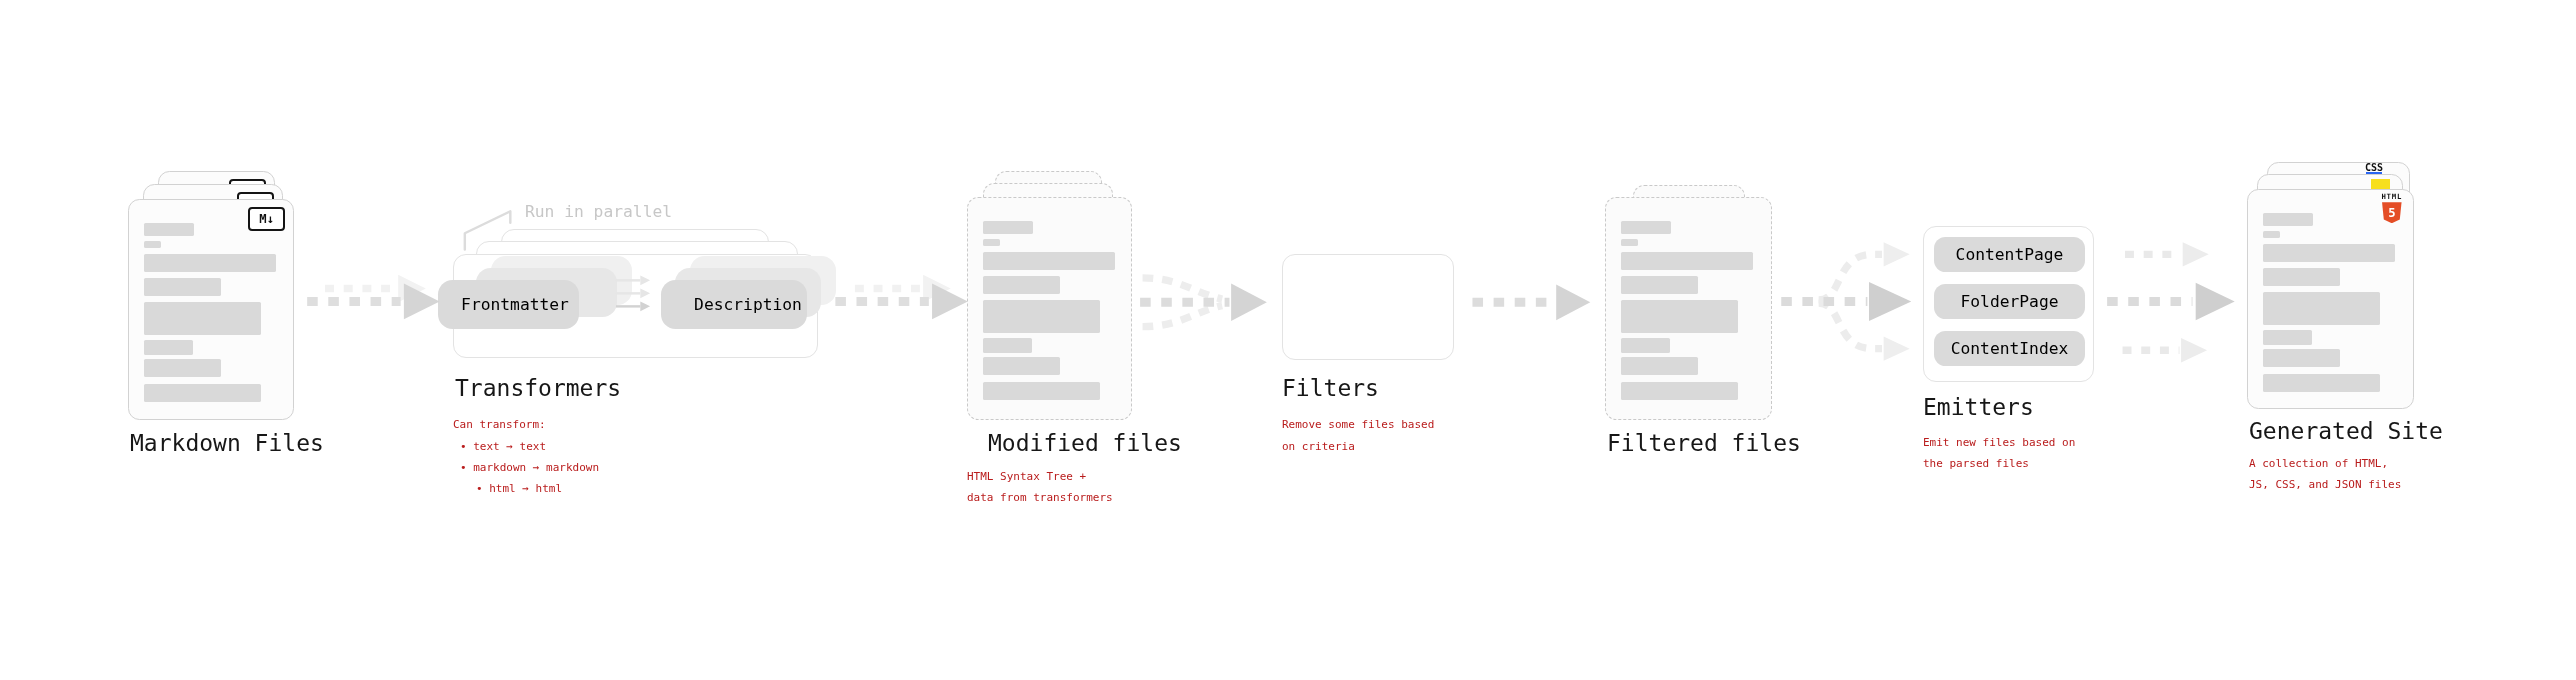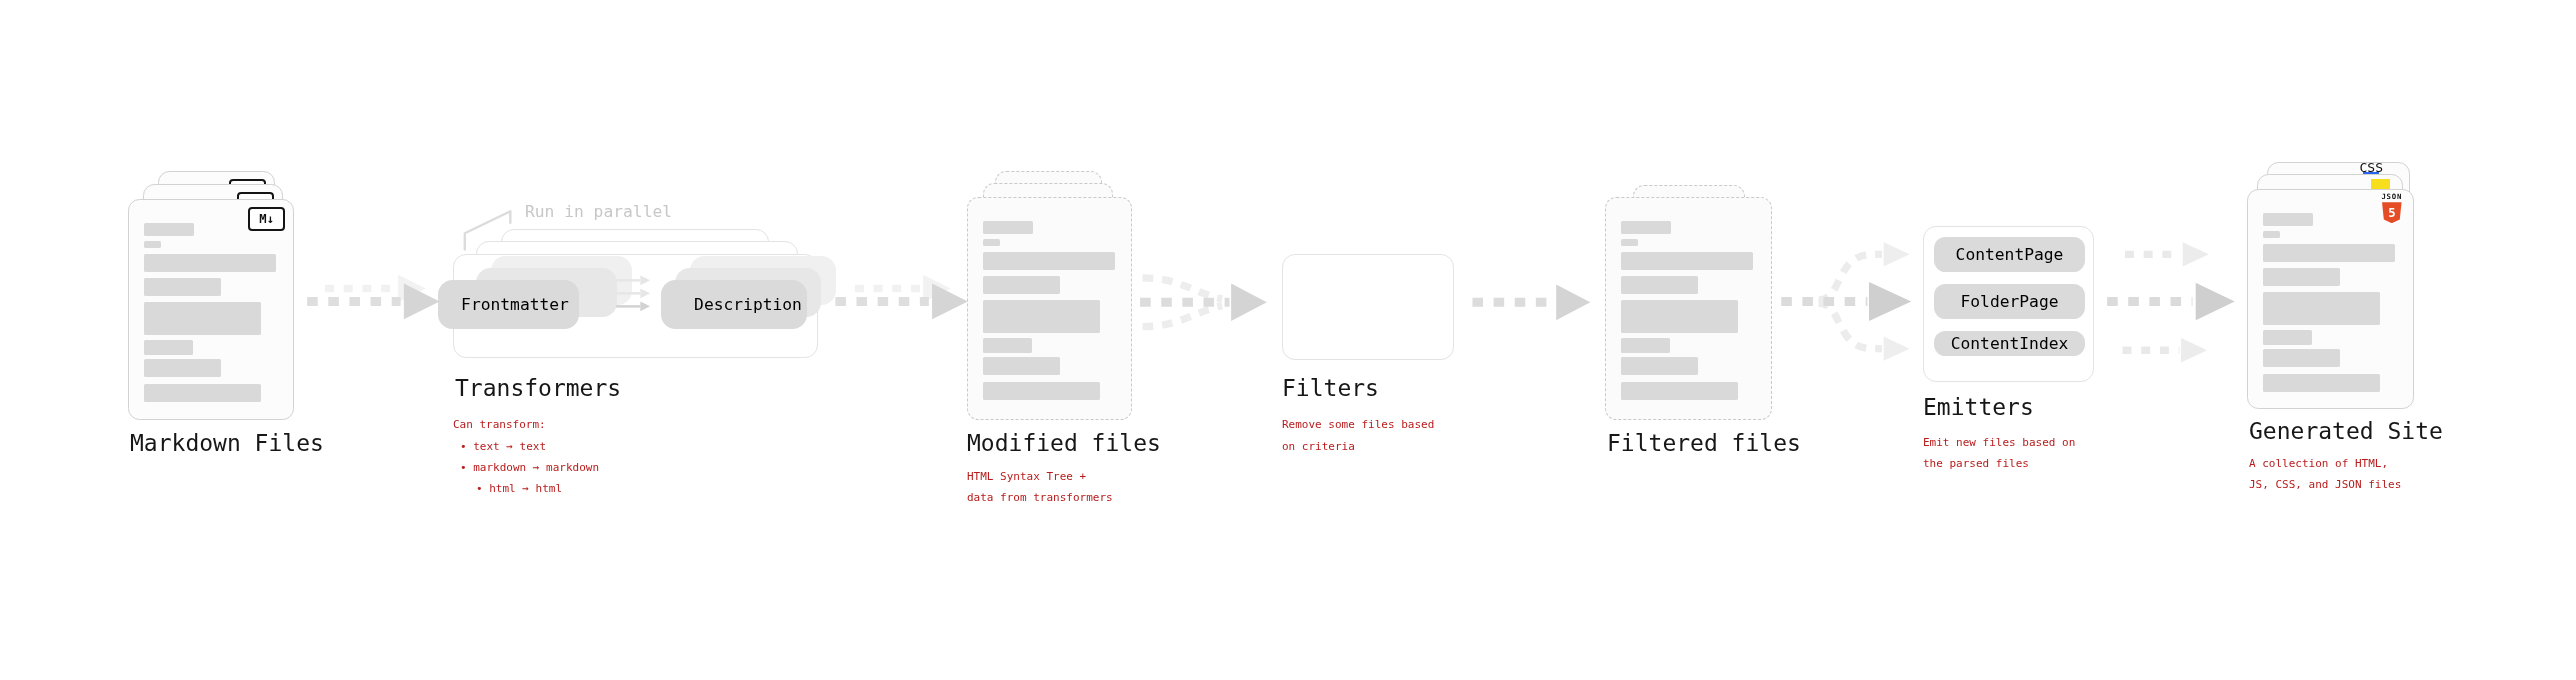--- a/index.html
+++ b/index.html
@@ -42,21 +42,21 @@
 
   
   .title{position:absolute;font-size:23px;color:#171717;line-height:1.2;white-space:pre;}
   .desc{position:absolute;font-size:11px;color:#b91c1c;line-height:21px;white-space:pre;}
   .callout-text{position:absolute;font-size:16.3px;color:#c7c7c7;white-space:pre;}
 
   .overlay{position:absolute;left:0;top:0;pointer-events:none;}
 
   
   .css-badge{position:absolute;display:flex;flex-direction:column;align-items:center;}
-  .css-badge .css-txt{font-size:13px;font-weight:400;color:#111;line-height:6.5px;letter-spacing:0;}
+  .css-badge .css-txt{font-size:10px;font-weight:700;color:#111;line-height:6.5px;letter-spacing:0;}
   .css-badge .css-bar{width:16.3px;height:3.3px;margin-top:0.8px;}
   .js-badge{position:absolute;width:18.7px;height:9.8px;}
   .html5-badge{position:absolute;display:flex;flex-direction:column;align-items:center;width:24.4px;}
   .html5-badge .h5-txt{font-size:7.3px;font-weight:700;color:#141414;line-height:7.3px;letter-spacing:0.8px;}
   .html5-badge .h5-shield{width:19.5px;height:21px;margin-top:1.6px;color:#fff;font-size:12.2px;font-weight:700;
       display:flex;align-items:center;justify-content:center;
       clip-path:polygon(0 0,100% 0,91% 82%,50% 100%,9% 82%);}
 </style>
 </head>
 <body>
@@ -106,21 +106,21 @@
   <div class="card dashed" style="left:967px;top:197px;width:165px;height:223px;">
     <div class="skel s1"></div>
     <div class="skel s2"></div>
     <div class="skel s3"></div>
     <div class="skel s4"></div>
     <div class="skel s5"></div>
     <div class="skel s6"></div>
     <div class="skel s7"></div>
     <div class="skel s8"></div>
   </div>
-  <div class="title" style="left:967px;top:430px;">Modified files</div>
+  <div class="title" style="left:988px;top:430px;">Modified files</div>
   <div class="desc" style="left:967px;top:466px;">HTML Syntax Tree +</div>
   <div class="desc" style="left:967px;top:487px;">data from transformers</div>
 
   <div class="gbox" style="left:1282px;top:254px;width:172px;height:106px;"></div>
   <div class="title" style="left:1282px;top:375px;">Filters</div>
   <div class="desc" style="left:1282px;top:414px;">Remove some files based</div>
   <div class="desc" style="left:1282px;top:436px;">on criteria</div>
 
   <div class="card dashed" style="left:1633px;top:185px;width:112px;height:73px;"></div>
   <div class="card dashed" style="left:1605px;top:197px;width:167px;height:223px;">
@@ -131,37 +131,37 @@
     <div class="skel s5"></div>
     <div class="skel s6"></div>
     <div class="skel s7"></div>
     <div class="skel s8"></div>
   </div>
   <div class="title" style="left:1607px;top:430px;">Filtered files</div>
 
   <div class="gbox" style="left:1923px;top:226px;width:171px;height:156px;"></div>
   <div class="pill small" style="left:1934px;top:237px;width:151px;height:35px;font-size:16.3px;">ContentPage</div>
   <div class="pill small" style="left:1934px;top:284px;width:151px;height:35px;font-size:16.3px;">FolderPage</div>
-  <div class="pill small" style="left:1934px;top:331px;width:151px;height:25px;font-size:16.3px;">ContentIndex</div>
+  <div class="pill small" style="left:1934px;top:331px;width:151px;height:35px;font-size:16.3px;">ContentIndex</div>
   <div class="title" style="left:1923px;top:394px;">Emitters</div>
   <div class="desc" style="left:1923px;top:432px;">Emit new files based on</div>
   <div class="desc" style="left:1923px;top:453px;">the parsed files</div>
 
   <div class="card" style="left:2267px;top:162px;width:143px;height:73px;">
     <div class="css-badge" style="right:26px;top:1.6px;">
       <div class="css-txt">CSS</div>
       <div class="css-bar" style="background:#2965f1;"></div>
     </div>
   </div>
   <div class="card" style="left:2257px;top:174px;width:146px;height:73px;">
     <div class="js-badge" style="right:12.2px;top:4.1px;background:#f7df1e;"></div>
   </div>
   <div class="card" style="left:2247px;top:189px;width:167px;height:220px;">
     <div class="html5-badge" style="right:9px;top:3.3px;">
-      <div class="h5-txt">JSON</div>
+      <div class="h5-txt">HTML</div>
       <div class="h5-shield" style="background:#e44d26;">5</div>
     </div>
     <div class="skel s1"></div>
     <div class="skel s2"></div>
     <div class="skel s3"></div>
     <div class="skel s4"></div>
     <div class="skel s5"></div>
     <div class="skel s6"></div>
     <div class="skel s7"></div>
     <div class="skel s8"></div>

